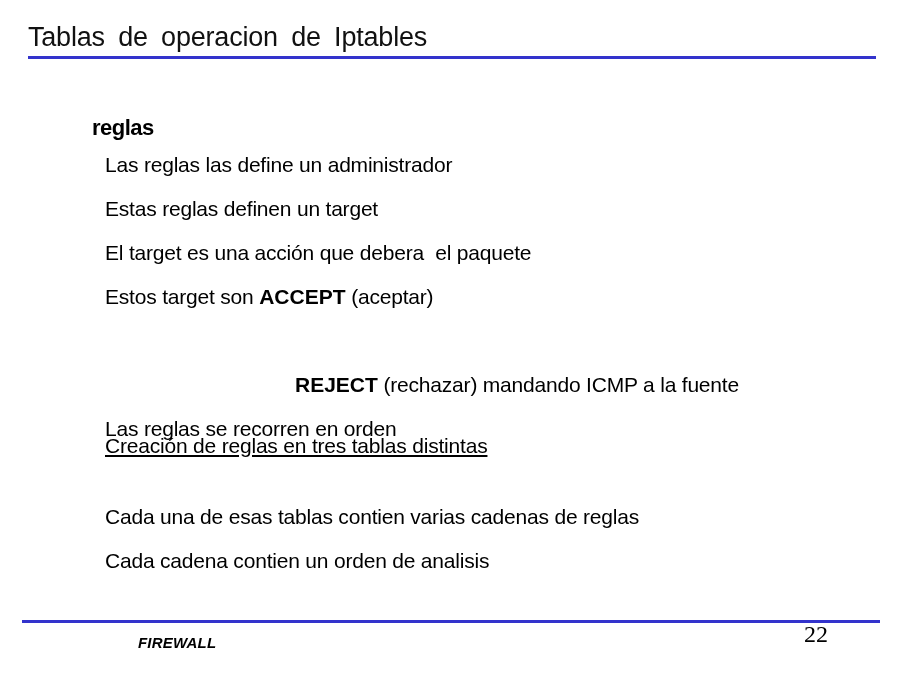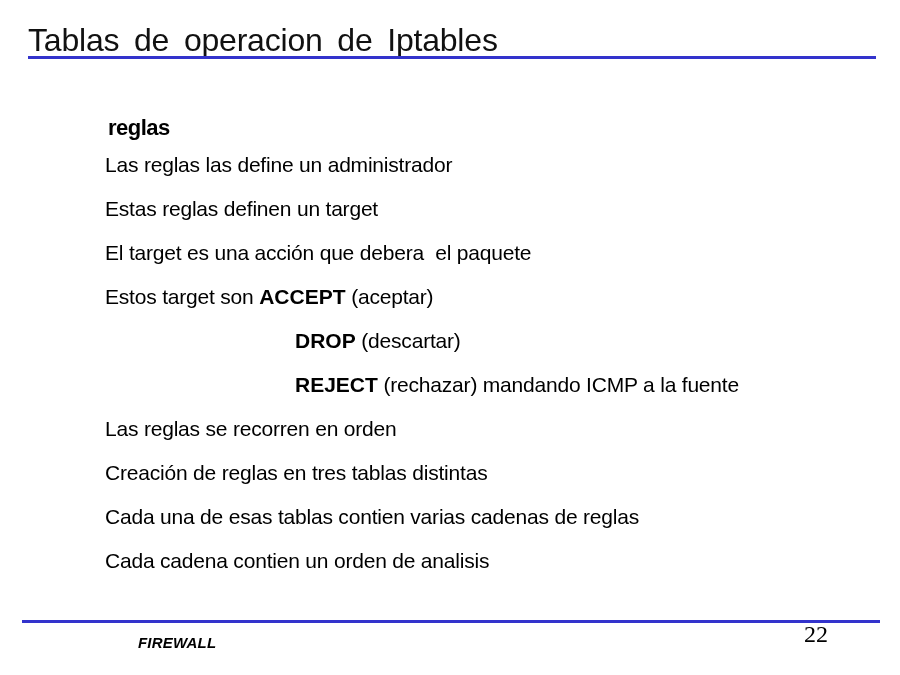--- a/index.html
+++ b/index.html
@@ -13,21 +13,21 @@
     height: 675px;
     background: #ffffff;
     overflow: hidden;
     font-family: "Liberation Sans", sans-serif;
     color: #000000;
   }
   .slide-title {
     position: absolute;
     left: 28px;
     top: 22px;
-    font-size: 32px;
+    font-size: 27px;
     color: #111111;
     letter-spacing: -0.2px;
     word-spacing: 6px;
     white-space: pre;
   }
   .rule {
     position: absolute;
     height: 3px;
     background: #3333cc;
   }
@@ -43,21 +43,21 @@
   }
   .bullet-line {
     position: absolute;
     left: 92px;
     font-size: 22px;
     font-weight: bold;
     letter-spacing: -0.5px;
     white-space: pre;
   }
   .bullet-line-1 { top: 85px; }
-  .bullet-line-2 { top: 115px; margin-left: 16px; }
+  .bullet-line-2 { top: 115px; }
   .bullet-marker {
     display: inline-block;
     font-size: 19px;
     margin-right: 12px;
     vertical-align: 1px;
     font-weight: bold;
   }
   .line {
     position: absolute;
     left: 105px;
@@ -66,21 +66,21 @@
     white-space: pre;
   }
   .line b { letter-spacing: 0; }
   .l0 { top: 153px; }
   .l1 { top: 197px; }
   .l2 { top: 241px; }
   .l3 { top: 285px; }
   .l4 { top: 329px; left: 295px; }
   .l5 { top: 373px; left: 295px; }
   .l6 { top: 417px; }
-  .l7 { top: 461px; }
+  .l7 { top: 434px; text-decoration: underline; }
   .l8 { top: 505px; }
   .l9 { top: 549px; }
   .footer-label {
     position: absolute;
     left: 138px;
     top: 634px;
     font-size: 15px;
     font-weight: bold;
     letter-spacing: 0.2px;
     font-style: italic;
@@ -100,21 +100,20 @@
 
   <div class="slide-title">Tablas de operacion de Iptables</div>
   <div class="rule title-rule"></div>
 
   <div class="bullet-line bullet-line-2">reglas</div>
 
   <div class="line l1"><span>Estas reglas definen un target</span><b></b><span></span></div>
   <div class="line l0"><span>Las reglas las define un administrador</span><b></b><span></span></div>
   <div class="line l2"><span>El target es una acción que debera  el paquete</span><b></b><span></span></div>
   <div class="line l3"><span>Estos target son </span><b>ACCEPT</b><span> (aceptar)</span></div>
-  <div class="line l4"><span></span><b>DROP</b><span> (descartar)</span></div>
   <div class="line l5"><span></span><b>REJECT</b><span> (rechazar) mandando ICMP a la fuente</span></div>
   <div class="line l6"><span>Las reglas se recorren en orden</span><b></b><span></span></div>
   <div class="line l7"><span>Creación de reglas en tres tablas distintas</span><b></b><span></span></div>
   <div class="line l9"><span>Cada cadena contien un orden de analisis</span><b></b><span></span></div>
   <div class="line l8"><span>Cada una de esas tablas contien varias cadenas de reglas</span><b></b><span></span></div>
 
   <div class="rule footer-rule"></div>
   <div class="footer-label">FIREWALL</div>
   <div class="page-number">22</div>
 

